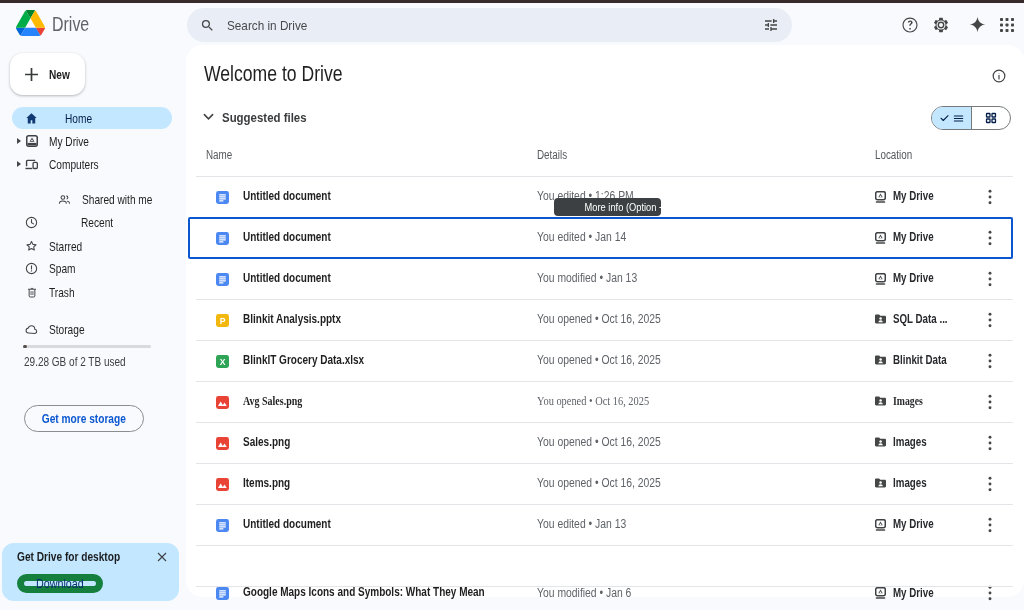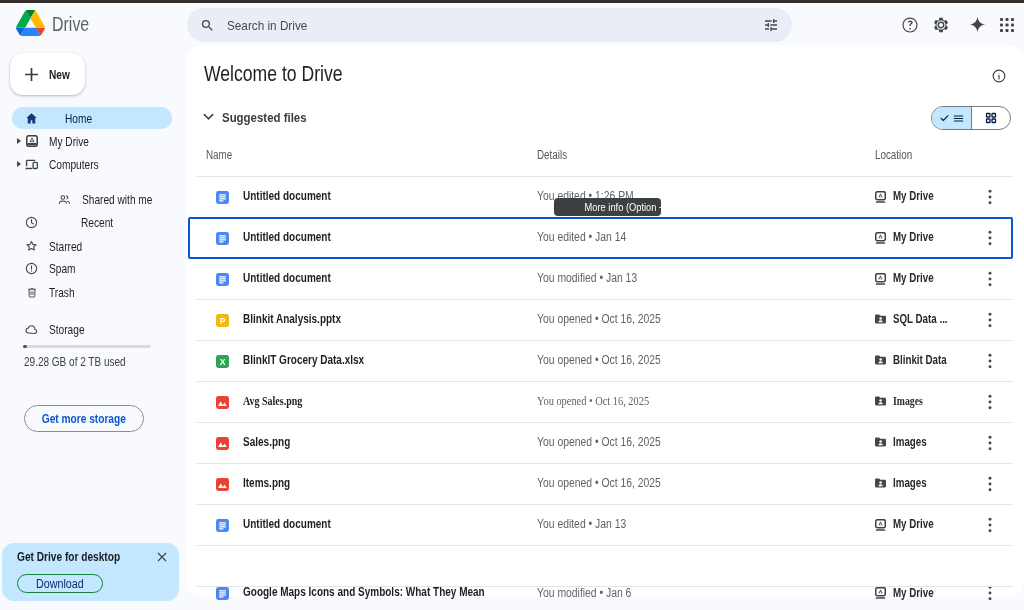--- a/index.html
+++ b/index.html
@@ -19,21 +19,21 @@
 .navsel .lbl { color:#041E49; }
 .tri { position:absolute; left:17px; width:0; height:0; border-left:4.5px solid #444746; border-top:3.5px solid transparent; border-bottom:3.5px solid transparent; }
 .storbar { left:23px; top:345px; width:128px; height:3px; border-radius:2px; background:#d9dade; }
 .storbar i { position:absolute; left:0; top:0; width:4px; height:3px; border-radius:2px; background:#574d4d; display:block; }
 .stortext { left:24px; top:354px; font-size:13px; color:#3e4043; transform:scaleX(.77); transform-origin:0 50%; }
 .getmore { left:24px; top:377px; width:120px; height:27px; border:1px solid #8a8d91; border-radius:14px;
   display:flex; align-items:center; justify-content:center; font-size:13px; font-weight:bold; color:#0B57D0; background:transparent;margin-top:28px; }
 .getmore span { transform:scaleX(.78); }
 .banner { left:2px; top:543px; width:177px; height:58px; background:#C2E7FF; border-radius:12px; }
 .bannertitle { left:17px; top:549px; font-size:13px; font-weight:bold; color:#1b1c1e; transform:scaleX(.78); transform-origin:0 50%; }
-.dlbtn { left:17px; top:574px; width:86px; height:19px; border:1px solid #15803d; border-radius:10px;
+.dlbtn { left:17px; top:574px; width:86px; height:19px; border:7px solid #15803d; border-radius:10px;
   display:flex; align-items:center; justify-content:center; font-size:12.5px; color:#062e6f; background:transparent; }
 .dlbtn span { transform:scaleX(.86); }
 .card { left:186px; top:45px; width:838px; height:552px; background:#fff; border-radius:16px; }
 .welcome { left:204px; top:61px; font-size:22px; color:#1f1f1f; transform:scaleX(.80); transform-origin:0 50%; }
 .sugg { left:222px; top:109.5px; font-size:13px; font-weight:bold; color:#3a3b3d; transform:scaleX(.88); transform-origin:0 50%; }
 .toggle { left:931px; top:106px; width:80px; height:24px; border:1px solid #767a7d; border-radius:12px; display:flex; overflow:hidden; background:#fff; }
 .toggle .lhalf { width:40px; height:100%; background:#C2E7FF; border-right:1px solid #767a7d; display:flex; align-items:center; justify-content:center; gap:3px; }
 .toggle .rhalf { width:39px; height:100%; display:flex; align-items:center; justify-content:center; }
 .colhdr { top:148px; font-size:12px; color:#55585c; transform:scaleX(.82); transform-origin:0 50%; }
 .row { left:186px; width:838px; height:41px; }

